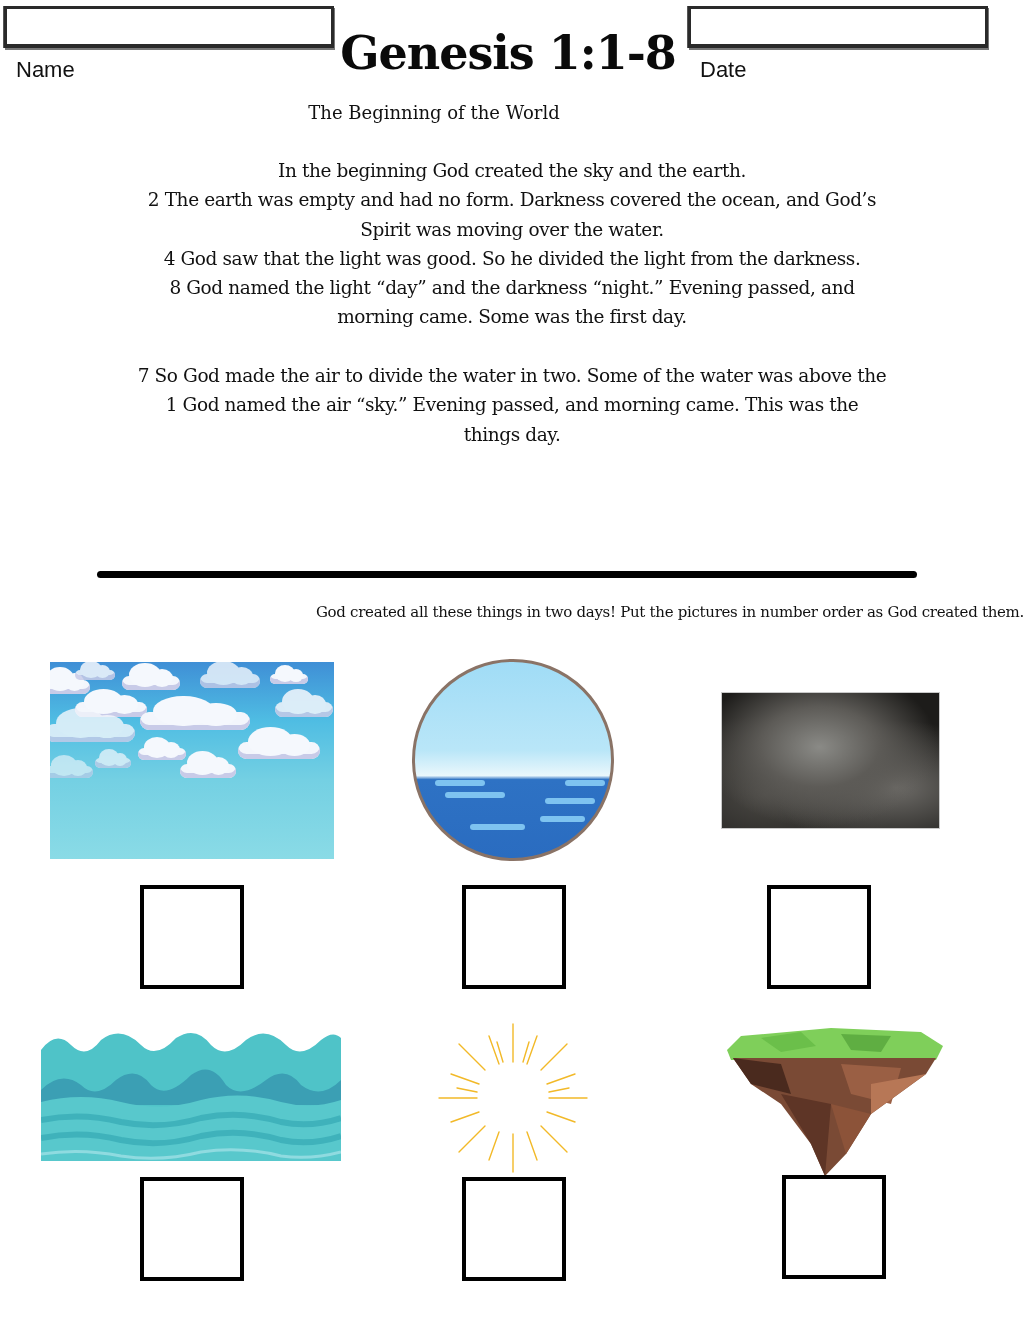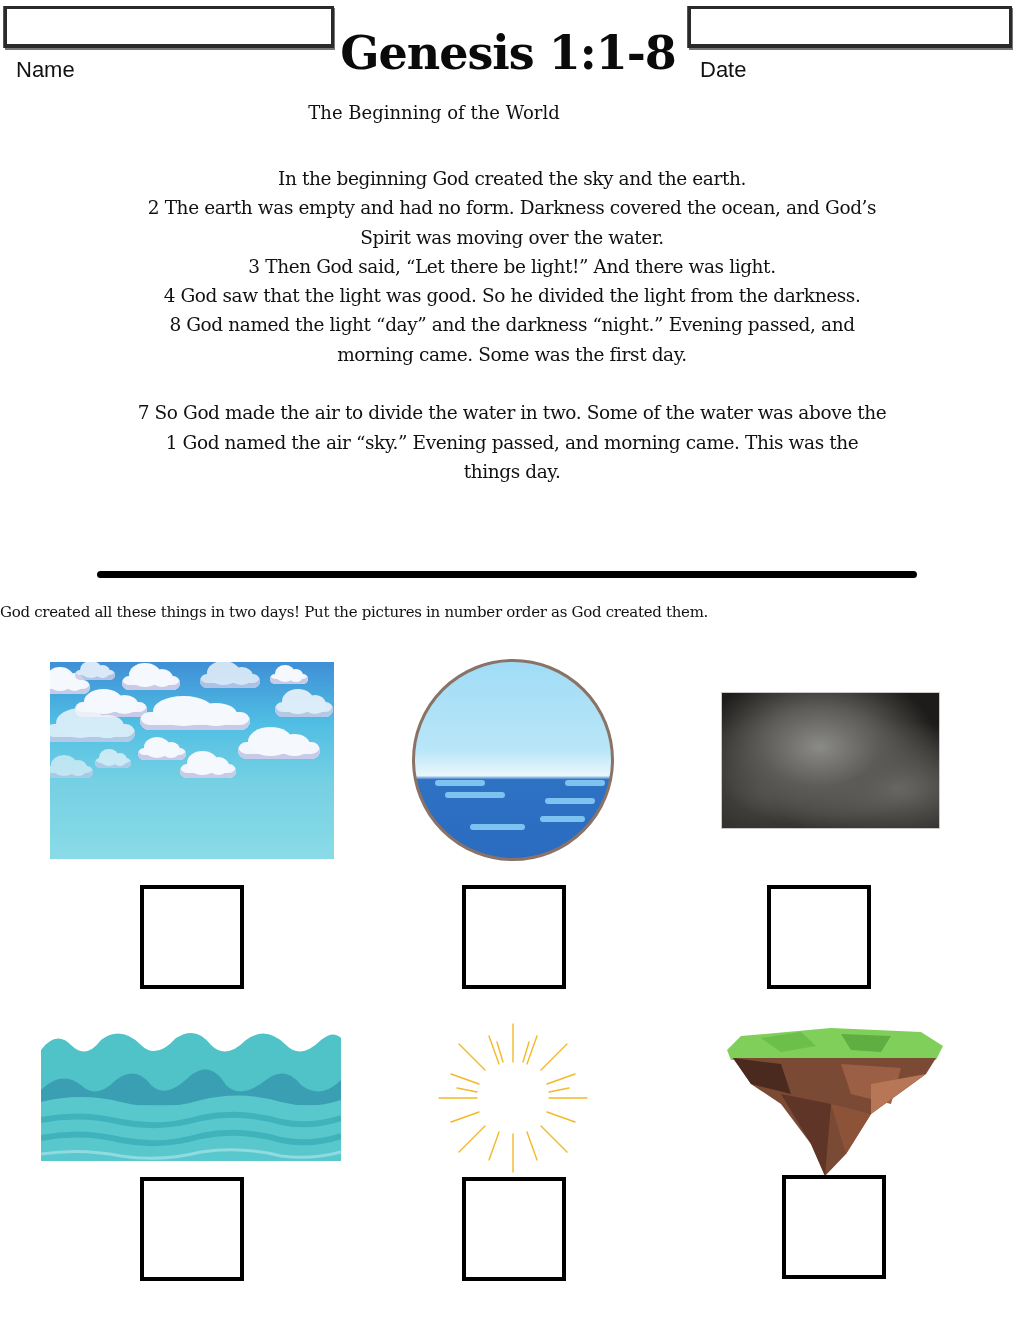--- a/index.html
+++ b/index.html
@@ -11,45 +11,45 @@
       border-bottom-width: 4px;
       box-shadow: 1px 2px 0 #777, -1px 0 0 #555;
       background: #fff;
       box-sizing: border-box;
     }
     .field-box .label {
       position: absolute; left: 9px; top: 8px;
       font-family: "Liberation Sans", sans-serif; font-size: 22px; color: #111; margin-top: 40px;
     }
     #name-box { left: 4px; width: 330px; }
-    #date-box { left: 688px; width: 324px; }
+    #date-box { left: 688px; width: 300px; }
 
     .title {
       position: absolute; left: 0; width: 1016px; top: 26px; text-align: center;
       font-family: "DejaVu Serif", serif; font-weight: bold; font-size: 46px; letter-spacing: -1px;
       color: #0a0a0a;
     }
     .subtitle {
       position: absolute; left: 0; width: 868px; top: 102px; text-align: center;
       font-family: "DejaVu Serif", serif; font-size: 18px; color: #111;
     }
     .scripture {
-      position: absolute; left: 60px; width: 904px; top: 164px; text-align: center;
+      position: absolute; left: 60px; width: 904px; top: 156px; text-align: center;
       font-family: "DejaVu Serif", serif; font-size: 18.5px; line-height: 29.3px; color: #111;
       letter-spacing: -0.4px;
     }
     .scripture .line { display: block; }
     .scripture .gap { display: block; height: 29.3px; }
 
     .divider {
       position: absolute; left: 97px; width: 820px; top: 571px; height: 7px;
       background: #000; border-radius: 4px;
     }
     .instructions {
-      position: absolute; left: 0; width: 1024px; top: 603px; text-align: left;
+      position: absolute; left: 0; width: 1024px; top: 603px; text-align: right;
       font-family: "DejaVu Serif", serif; font-size: 15px; color: #111; letter-spacing: -0.3px;
     }
 
     .picture { position: absolute; overflow: hidden; }
     .answer-box {
       position: absolute; width: 96px; height: 96px;
       border: 4px solid #000; box-sizing: content-box; background: #fff;
     }
 
     
@@ -95,21 +95,20 @@
   <span class="label">Date</span>
 </div>
 
 <div class="title">Genesis 1:1-8</div>
 <div class="subtitle">The Beginning of the World</div>
 
 <div class="scripture">
   <span class="line">In the beginning God created the sky and the earth.</span>
   <span class="line">2 The earth was empty and had no form. Darkness covered the ocean, and God’s</span>
   <span class="line">Spirit was moving over the water.</span>
-  <span class="line">3 Then God said, “Let there be light!” And there was light.</span>
   <span class="line">4 God saw that the light was good. So he divided the light from the darkness.</span>
   <span class="line">8 God named the light “day” and the darkness “night.” Evening passed, and</span>
   <span class="line">morning came. Some was the first day.</span>
   <span class="gap"></span>
   <span class="line">7 So God made the air to divide the water in two. Some of the water was above the</span>
   <span class="line">1 God named the air “sky.” Evening passed, and morning came. This was the</span>
   <span class="line">things day.</span>
 </div>
 
 <div class="divider"></div>

